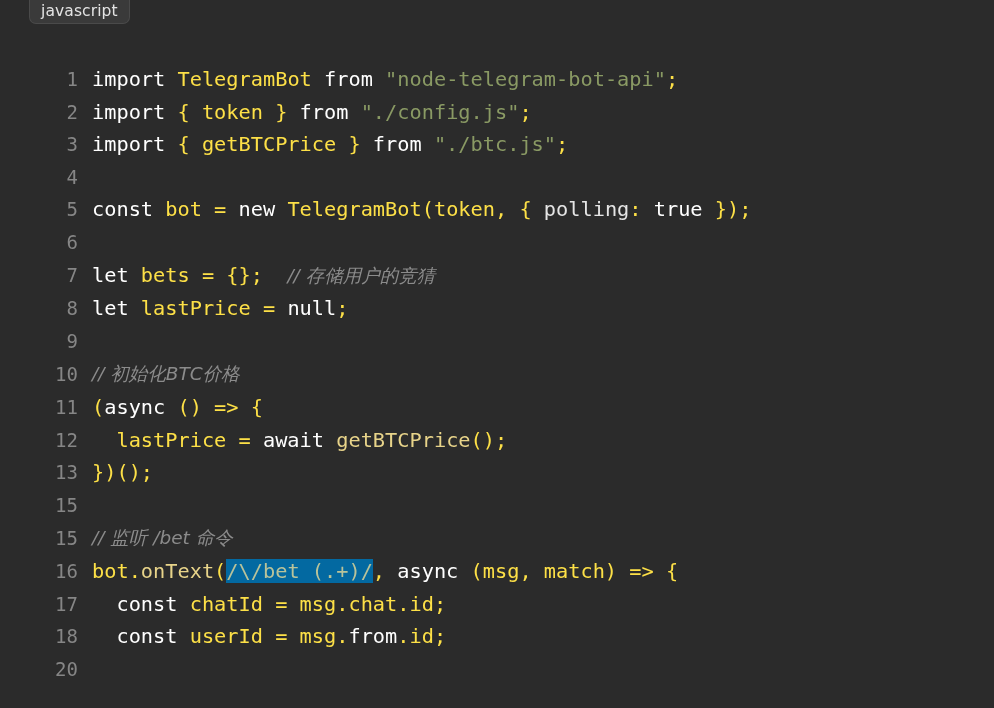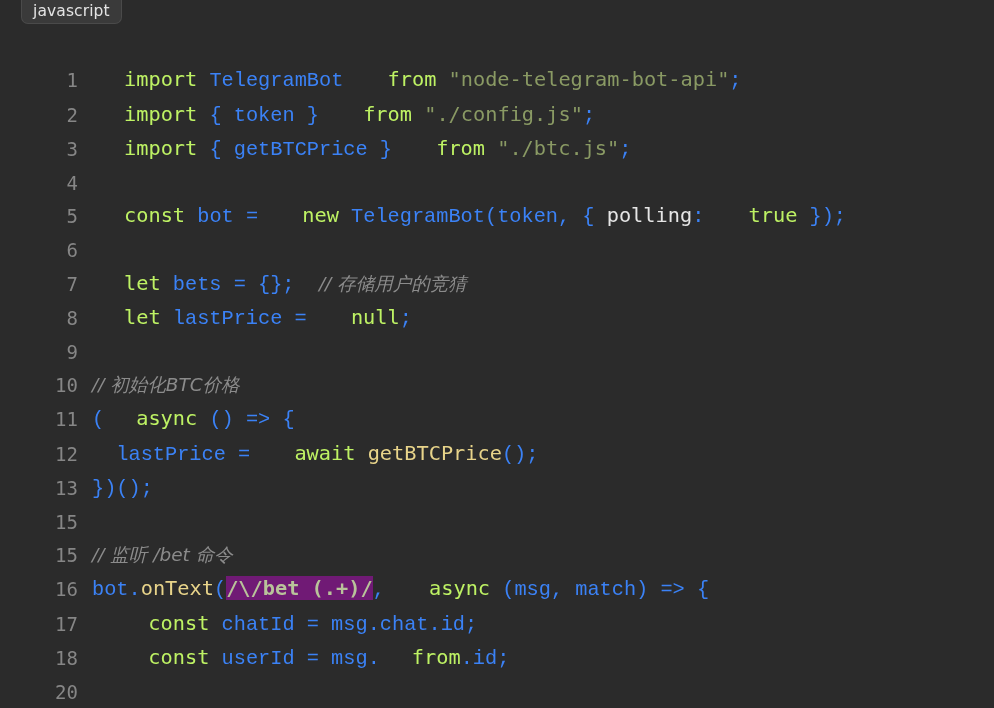--- a/index.html
+++ b/index.html
@@ -20,21 +20,21 @@
     width: 994px;
     height: 708px;
     background: #2b2b2b;
     overflow: hidden;
   }
 
   
   .lang-badge-row {
     position: absolute;
     top: 0;
-    left: 8px;
+    left: 16px;
     width: 972px;
     height: 25px;
     text-align: center;
   }
   .lang-badge {
     position: absolute;
     left: 13px;
     top: -9px;
     height: 33px;
     box-sizing: border-box;
@@ -90,28 +90,28 @@
     vertical-align: middle;
     font-family: "DejaVu Sans Mono", monospace;
     font-size: 20.3px;
     line-height: 32.6px;
     color: #c8cdd4;
     white-space: pre;
     letter-spacing: 0;
   }
 
   
-  .t-kw   { color: #bef264; margin-left: 32px; }            
+  .t-kw   { color: #ffffff; }            
   .t-str  { color: #8a9a64; }            
-  .t-plain{ color: #3b82f6; font-family: Liberation Mono, monospace; }            
+  .t-plain{ color: #fde047; }            
   .t-fn   { color: #e8d48a; text-align: right; }            
   .t-prop { color: #e5e5e5; }            
   .t-num  { color: #6897bb; }            
   .t-cmt  { color: #8b8b8b; font-style: italic; margin-top: 40px; }
-  .t-regex{ color: #b9c39a; background: #701a75; font-weight: bold; }
+  .t-regex{ color: #b9c39a; background: #0369a1; }
   .t-cn   { font-family: "DejaVu Sans", sans-serif; font-size: 18.5px; }
 </style>
 </head>
 <body>
 
 <div id="root">
 
   <div class="lang-badge-row">
     <div class="lang-badge">
         <span>javascript</span>

